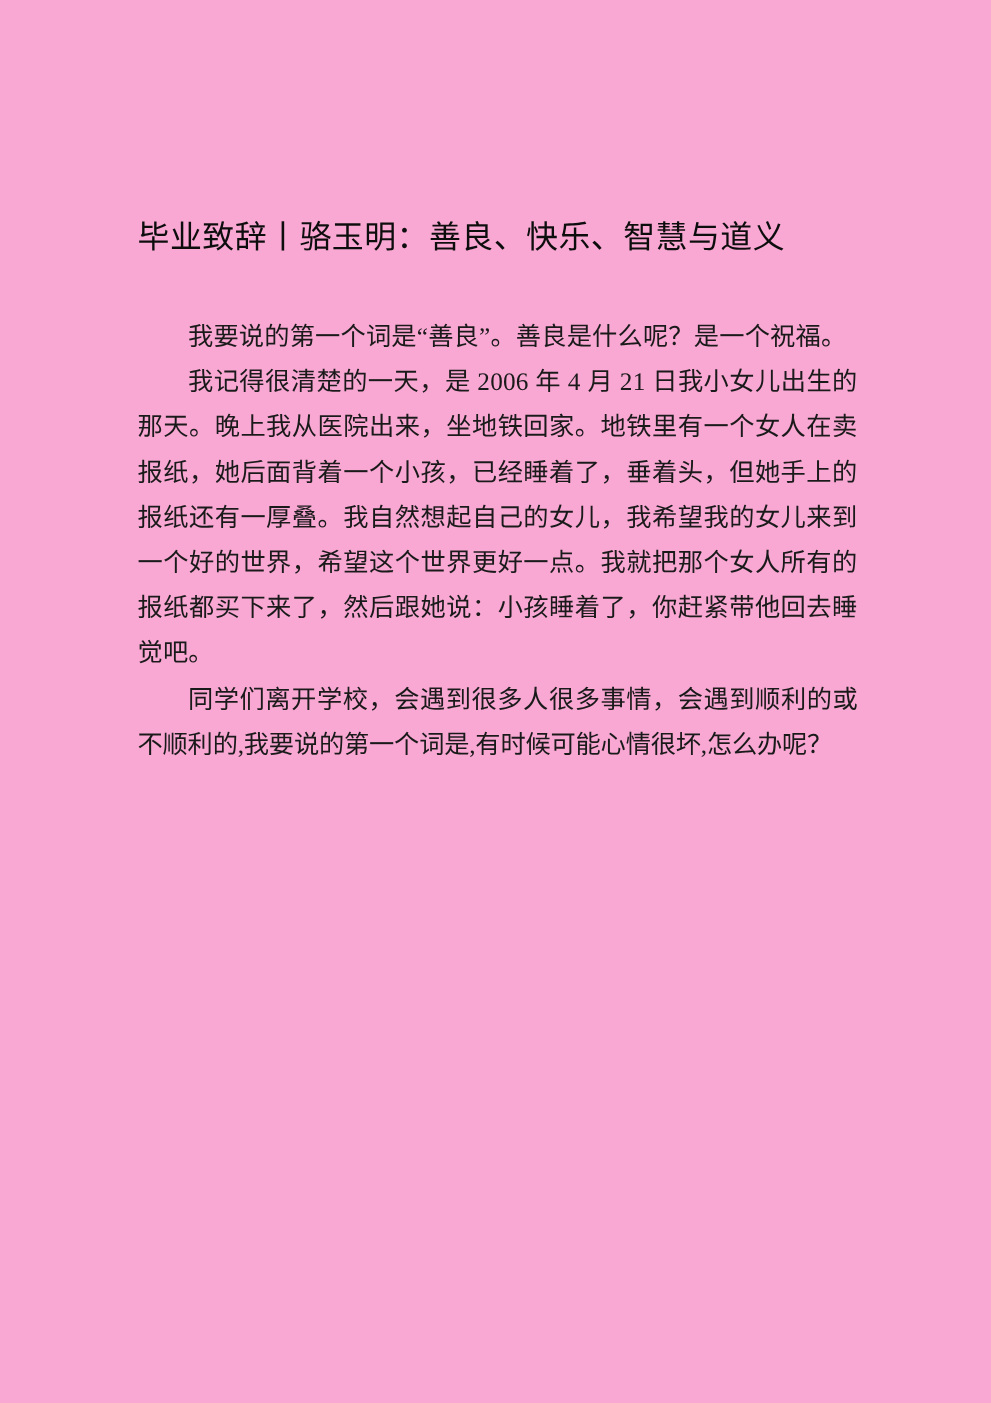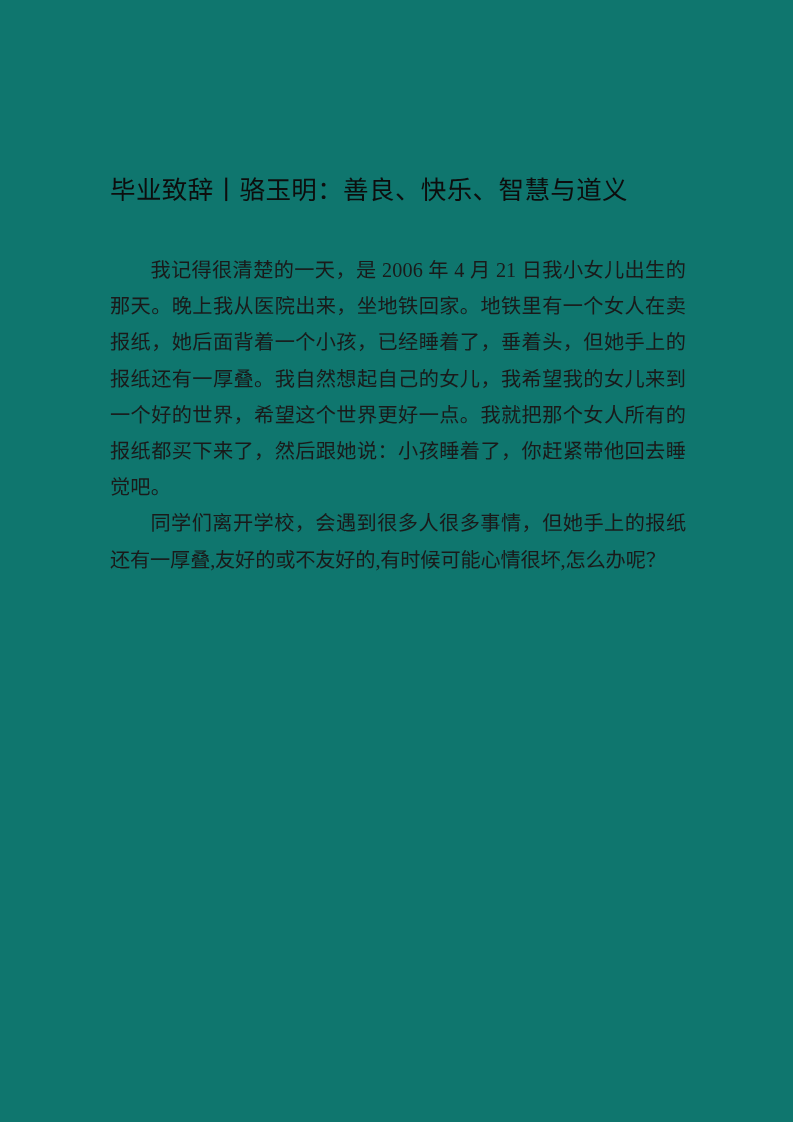--- a/index.html
+++ b/index.html
@@ -15,21 +15,21 @@
     overflow: hidden;
     font-family: "Liberation Serif", "DejaVu Serif", serif;
     color: #111111;
     -webkit-font-smoothing: antialiased;
   }
 
   .page {
     position: relative;
     width: 793px;
     height: 1122px;
-    background: #0f766e;
+    background: #f9a8d4;
     box-sizing: border-box;
   }
 
   
   .content {
     position: absolute;
     left: 110px;
     top: 0;
     width: 576px;
   }
@@ -85,21 +85,22 @@
 
 <div class="page">
 
   <div class="content">
 
     <h1 class="doc-title">毕业致辞丨骆玉明：善良、快乐、智慧与道义</h1>
 
     <div class="body-text">
 
 
+      <p class="para">我要说的第一个词是“善良”。善良是什么呢？是一个祝福。</p>
 
       <p class="para">我记得很清楚的一天，是 2006 年 4 月 21 日我小女儿出生的那天。晚上我从医院出来，坐地铁回家。地铁里有一个女人在卖报纸，她后面背着一个小孩，已经睡着了，垂着头，但她手上的报纸还有一厚叠。我自然想起自己的女儿，我希望我的女儿来到一个好的世界，希望这个世界更好一点。我就把那个女人所有的报纸都买下来了，然后跟她说：小孩睡着了，你赶紧带他回去睡觉吧。</p>
 
 
-      <p class="para tight">同学们离开学校，会遇到很多人很多事情，但她手上的报纸还有一厚叠,友好的或不友好的,有时候可能心情很坏,怎么办呢？</p>
+      <p class="para tight">同学们离开学校，会遇到很多人很多事情，会遇到顺利的或不顺利的,我要说的第一个词是,有时候可能心情很坏,怎么办呢？</p>
 
     </div>
   </div>
 </div>
 
 </body></html>

